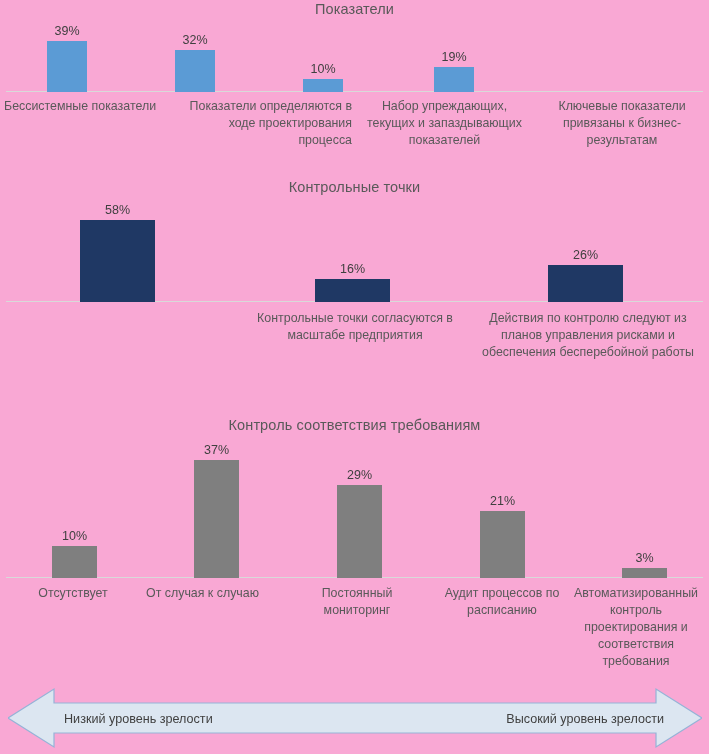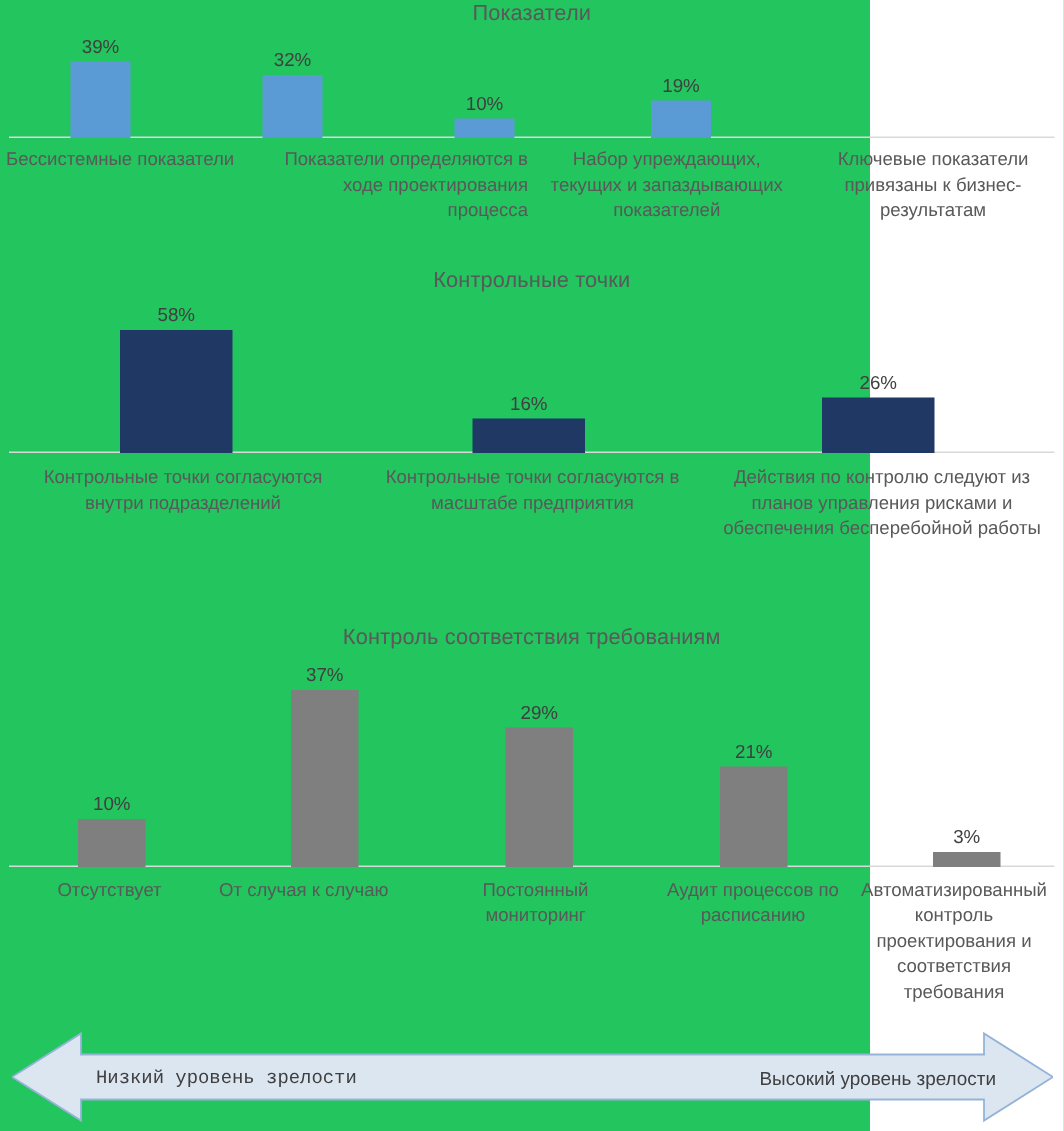--- a/index.html
+++ b/index.html
@@ -3,21 +3,21 @@
 <meta charset="utf-8">
 <style>
   * { box-sizing: border-box; }
   html, body {
     margin: 0; padding: 0;
     width: 709px; height: 754px;
     background: #ffffff;
     font-family: "Liberation Sans", sans-serif;
     overflow: hidden;
   }
-  .page { position: relative; width: 580px; height: 754px; background:#22c55e; }
+  .page { position: relative; width: 709px; height: 754px; background:#f9a8d4; }
 
   
   .chart { position: absolute; left: 0; width: 709px; }
   .chart-title {
     text-align: center;
     font-size: 14.5px;
     color: #595959;
     font-family: "Liberation Sans", sans-serif;
     letter-spacing: .1px;
     line-height: 18px;
@@ -46,21 +46,21 @@
 
   
   .arrow-wrap { position: absolute; left: 8px; top: 687px; width: 694px; height: 62px; }
   .arrow-svg { display:block; }
   .arrow-text {
     position: absolute;
     font-size: 12.6px;
     color: #404040;
     top: 25px;
   }
-  .arrow-text.low  { left: 56px; font-family: Liberation Mono, monospace; }
+  .arrow-text.low  { left: 56px; }
   .arrow-text.high { right: 38px; }
 </style>
 </head>
 <body>
 
 <div class="page">
 
   <div class="chart" id="chart1" style="top:0px;">
     <div class="chart-title">Показатели</div>
 
@@ -91,21 +91,20 @@
       <div class="axis-line" style="bottom:0;"></div>
     <div class="bar" style="left: 80px; width: 75px; height: 82.36px; background: rgb(31, 56, 100);"></div>
         <div class="bar-value" style="left: 62px; width: 111px; bottom: 85.36px;">58%</div>
         <div class="bar" style="left: 315px; width: 75px; height: 22.72px; background: rgb(31, 56, 100);"></div>
         <div class="bar-value" style="left: 297px; width: 111px; bottom: 25.72px;">16%</div>
         <div class="bar" style="left: 548px; width: 75px; height: 36.92px; background: rgb(31, 56, 100);"></div>
         <div class="bar-value" style="left: 530px; width: 111px; bottom: 39.92px;">26%</div>
       </div>
 
     <div class="cat-row" id="cats2" style="height:72px; margin-top:8px;">
-        <div class="cat-label" style="left: 8px; width: 228px; text-align: center;">Контрольные точки согласуются внутри подразделений</div>
         <div class="cat-label" style="left: 240px; width: 230px; text-align: center;">Контрольные точки согласуются в масштабе предприятия</div>
         <div class="cat-label" style="left: 470px; width: 236px; text-align: center;">Действия по контролю следуют из планов управления рисками и обеспечения бесперебойной работы</div>
       </div>
   </div>
 
   <div class="chart" id="chart3" style="top:398px;margin-top:18px;">
     <div class="chart-title">Контроль соответствия требованиям</div>
 
     <div class="plot" id="plot3" style="height:140px; margin-top:4px;">
       <div class="axis-line" style="bottom:0;"></div>

